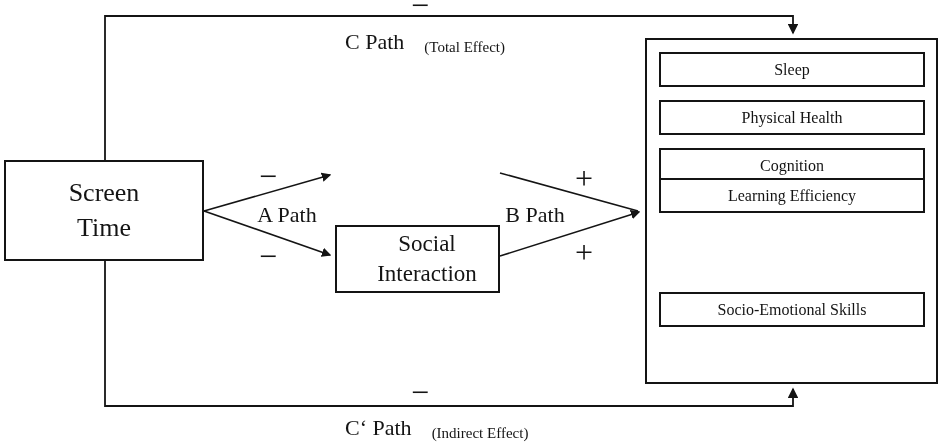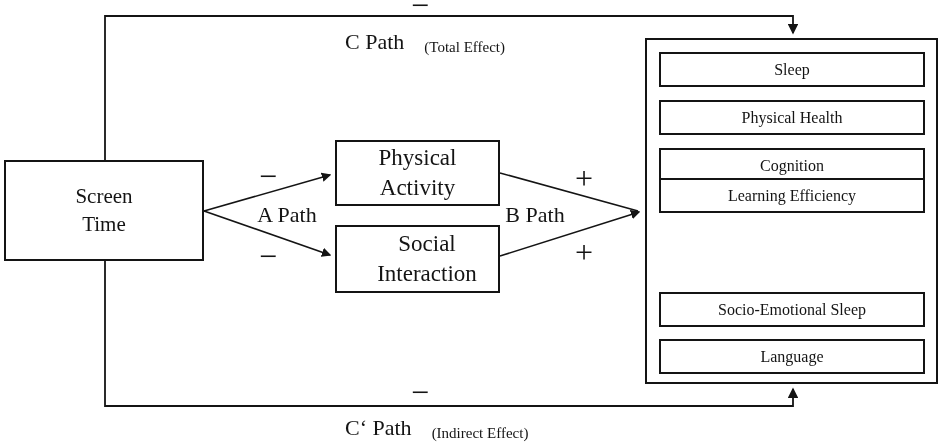--- a/index.html
+++ b/index.html
@@ -31,21 +31,21 @@
     justify-content: center;
     text-align: center;
   }
   .node-label {
     white-space: pre-line;
     line-height: 1.32;
   }
   #screen-time-box {
     left: 4px; top: 160px;
     width: 200px; height: 101px;
-    font-size: 21px;
+    font-size: 26px;
   }
   #physical-activity-box {
     left: 335px; top: 140px;
     width: 165px; height: 66px;
     font-size: 23px;
   }
   #social-interaction-box {
     left: 335px; top: 225px;
     width: 165px; height: 68px;
     font-size: 23px;
@@ -118,48 +118,41 @@
     <line x1="500" y1="173" x2="638" y2="211" stroke="#141414" stroke-width="1.6"></line>
 
     <polyline points="500,256 633,214 639,212" fill="none" stroke="#141414" stroke-width="1.6" marker-end="url(#arrow)"></polyline>
   </svg>
 
   <div class="node" id="screen-time-box">
     <span class="node-label">Screen
 Time</span>
   </div>
 
-  <div class="node" id="physical-activity-box">
-    <span class="node-label">Physical
-Activity</span>
-  </div>
 
   <div class="node" id="social-interaction-box">
     <span class="node-label">Social
 Interaction</span>
   </div>
 
   <div class="node" id="outcomes-box">
     <div class="outcome-item" style="top:12px">
       <span>Sleep</span>
     </div>
     <div class="outcome-item" style="top:60px">
       <span>Physical Health</span>
     </div>
     <div class="outcome-item" style="top:108px">
       <span>Cognition</span>
     </div>
     <div class="outcome-item" style="top:138px">
       <span>Learning Efficiency</span>
     </div>
     <div class="outcome-item" style="top:252px">
-      <span>Socio-Emotional Sleep</span>
-    </div>
-    <div class="outcome-item" style="top:299px">
-      <span>Language</span>
+      <span>Socio-Emotional Skills</span>
     </div>
   </div>
 
   <div class="path-label" style="left:345px; top:31px">
     <span>C Path</span><span class="path-sublabel">(Total Effect)</span>
   </div>
 
   <div class="path-label centered-label" style="left:287px; top:215px">
     <span>A Path</span>
   </div>

